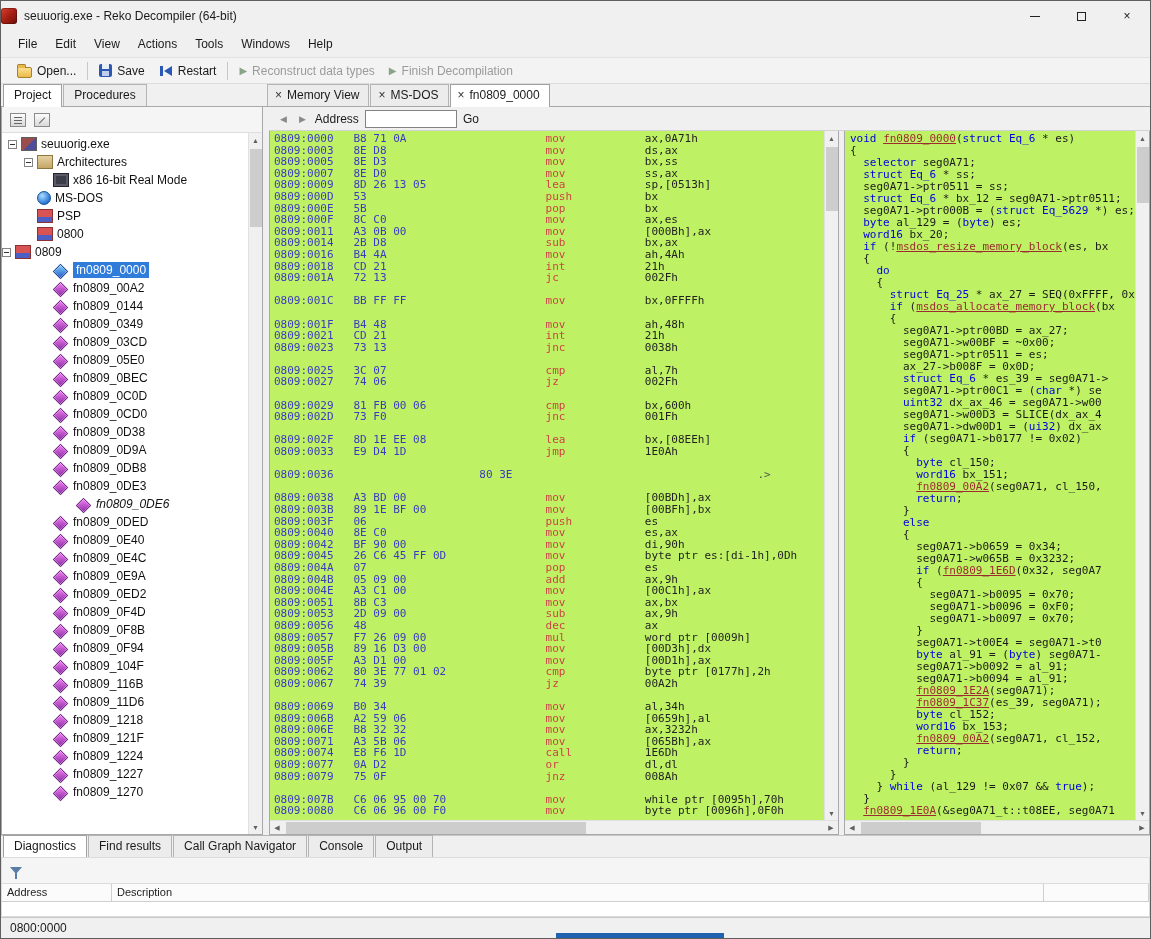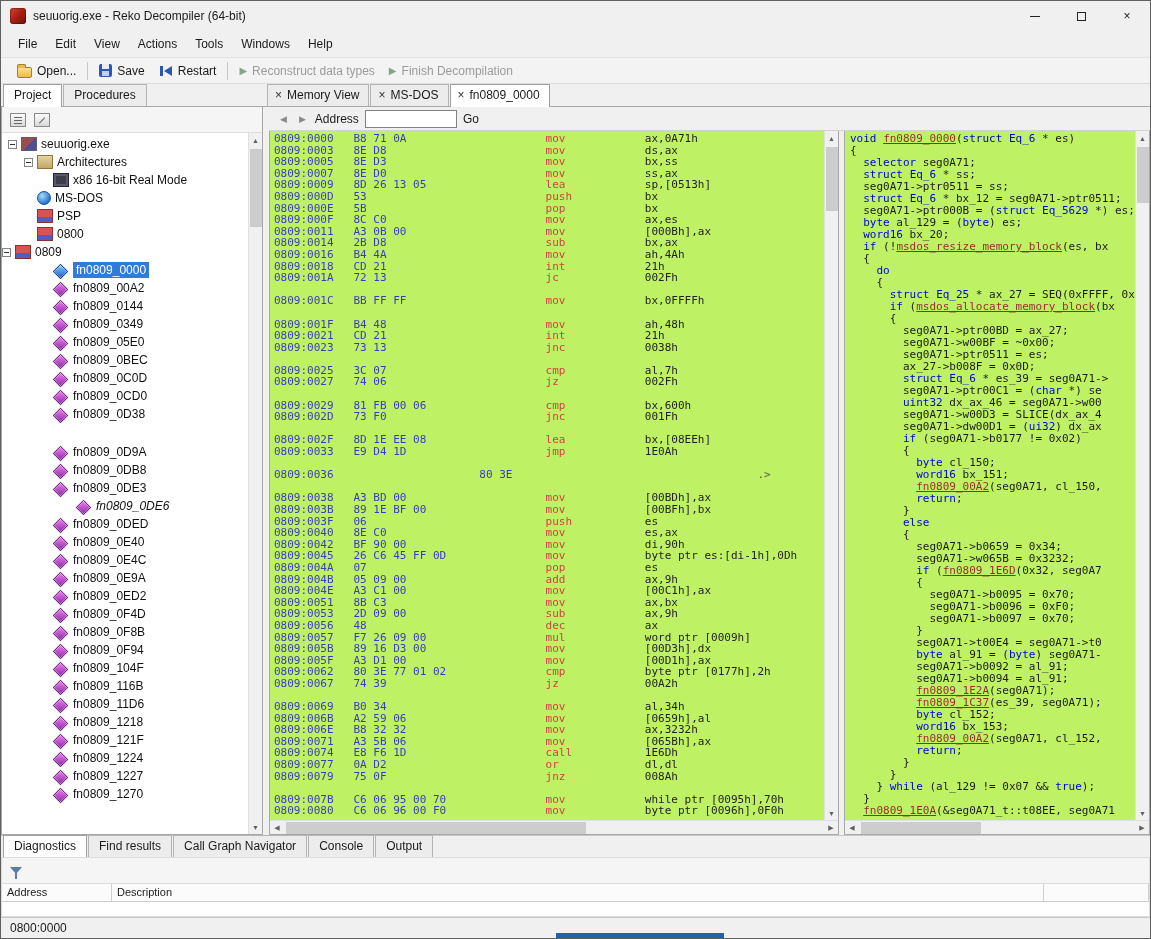--- a/index.html
+++ b/index.html
@@ -3,21 +3,21 @@
 <meta charset="utf-8">
 <style>
   * { box-sizing: border-box; }
   html,body { margin:0; padding:0; background:#9a9a9a; }
   body { font-family: "Liberation Sans", "DejaVu Sans", sans-serif; }
 
   .window { width:1151px; height:939px; background:#f0f0f0; border:1px solid #5f5f5f;
             display:flex; flex-direction:column; position:relative; overflow:hidden; }
 
   
-  .titlebar { height:30px; flex:none; display:flex; align-items:center; padding-left:9px; background:#f0f0f0; }
+  .titlebar { height:30px; flex:none; display:flex; align-items:center; background:#f0f0f0; }
   .appicon { width:16px; height:16px; flex:none; border-radius:3px;
              background:linear-gradient(135deg,#d8402c 0%,#a01c10 55%,#6e100a 100%);
              box-shadow:inset 0 0 0 1px rgba(0,0,0,.25); }
   .wtitle { font-size:12px; color:#1a1a1a; margin-left:7px; flex:1; white-space:nowrap; }
   .wbtns { display:flex; height:100%; }
   .wbtn { width:46px; height:100%; display:flex; align-items:center; justify-content:center; color:#222; font-size:12px; }
   .minline { width:10px; height:1px; background:#222; display:block; }
   .maxbox { width:9px; height:9px; border:1px solid #222; display:block; }
 
   
@@ -258,20 +258,25 @@
               <span class="tlabel">fn0809_0144</span>
             </div>
             <div class="trow" style="padding-left: 38px;">
               <span class="exp none"></span>
               <span class="ti ic-procedure"></span>
               <span class="tlabel">fn0809_0349</span>
             </div>
             <div class="trow" style="padding-left: 38px;">
               <span class="exp none"></span>
               <span class="ti ic-procedure"></span>
+              <span class="tlabel">fn0809_03CD</span>
+            </div>
+            <div class="trow" style="padding-left: 38px;">
+              <span class="exp none"></span>
+              <span class="ti ic-procedure"></span>
               <span class="tlabel">fn0809_05E0</span>
             </div>
             <div class="trow" style="padding-left: 38px;">
               <span class="exp none"></span>
               <span class="ti ic-procedure"></span>
               <span class="tlabel">fn0809_0BEC</span>
             </div>
             <div class="trow" style="padding-left: 38px;">
               <span class="exp none"></span>
               <span class="ti ic-procedure"></span>
@@ -280,21 +285,21 @@
             <div class="trow" style="padding-left: 38px;">
               <span class="exp none"></span>
               <span class="ti ic-procedure"></span>
               <span class="tlabel">fn0809_0CD0</span>
             </div>
             <div class="trow" style="padding-left: 38px;">
               <span class="exp none"></span>
               <span class="ti ic-procedure"></span>
               <span class="tlabel">fn0809_0D38</span>
             </div>
-            <div class="trow" style="padding-left: 38px; margin-top: 20px;">
+            <div class="trow" style="padding-left: 38px;">
               <span class="exp none"></span>
               <span class="ti ic-procedure"></span>
               <span class="tlabel">fn0809_0D9A</span>
             </div>
             <div class="trow" style="padding-left: 38px;">
               <span class="exp none"></span>
               <span class="ti ic-procedure"></span>
               <span class="tlabel">fn0809_0DB8</span>
             </div>
             <div class="trow" style="padding-left: 38px;">

